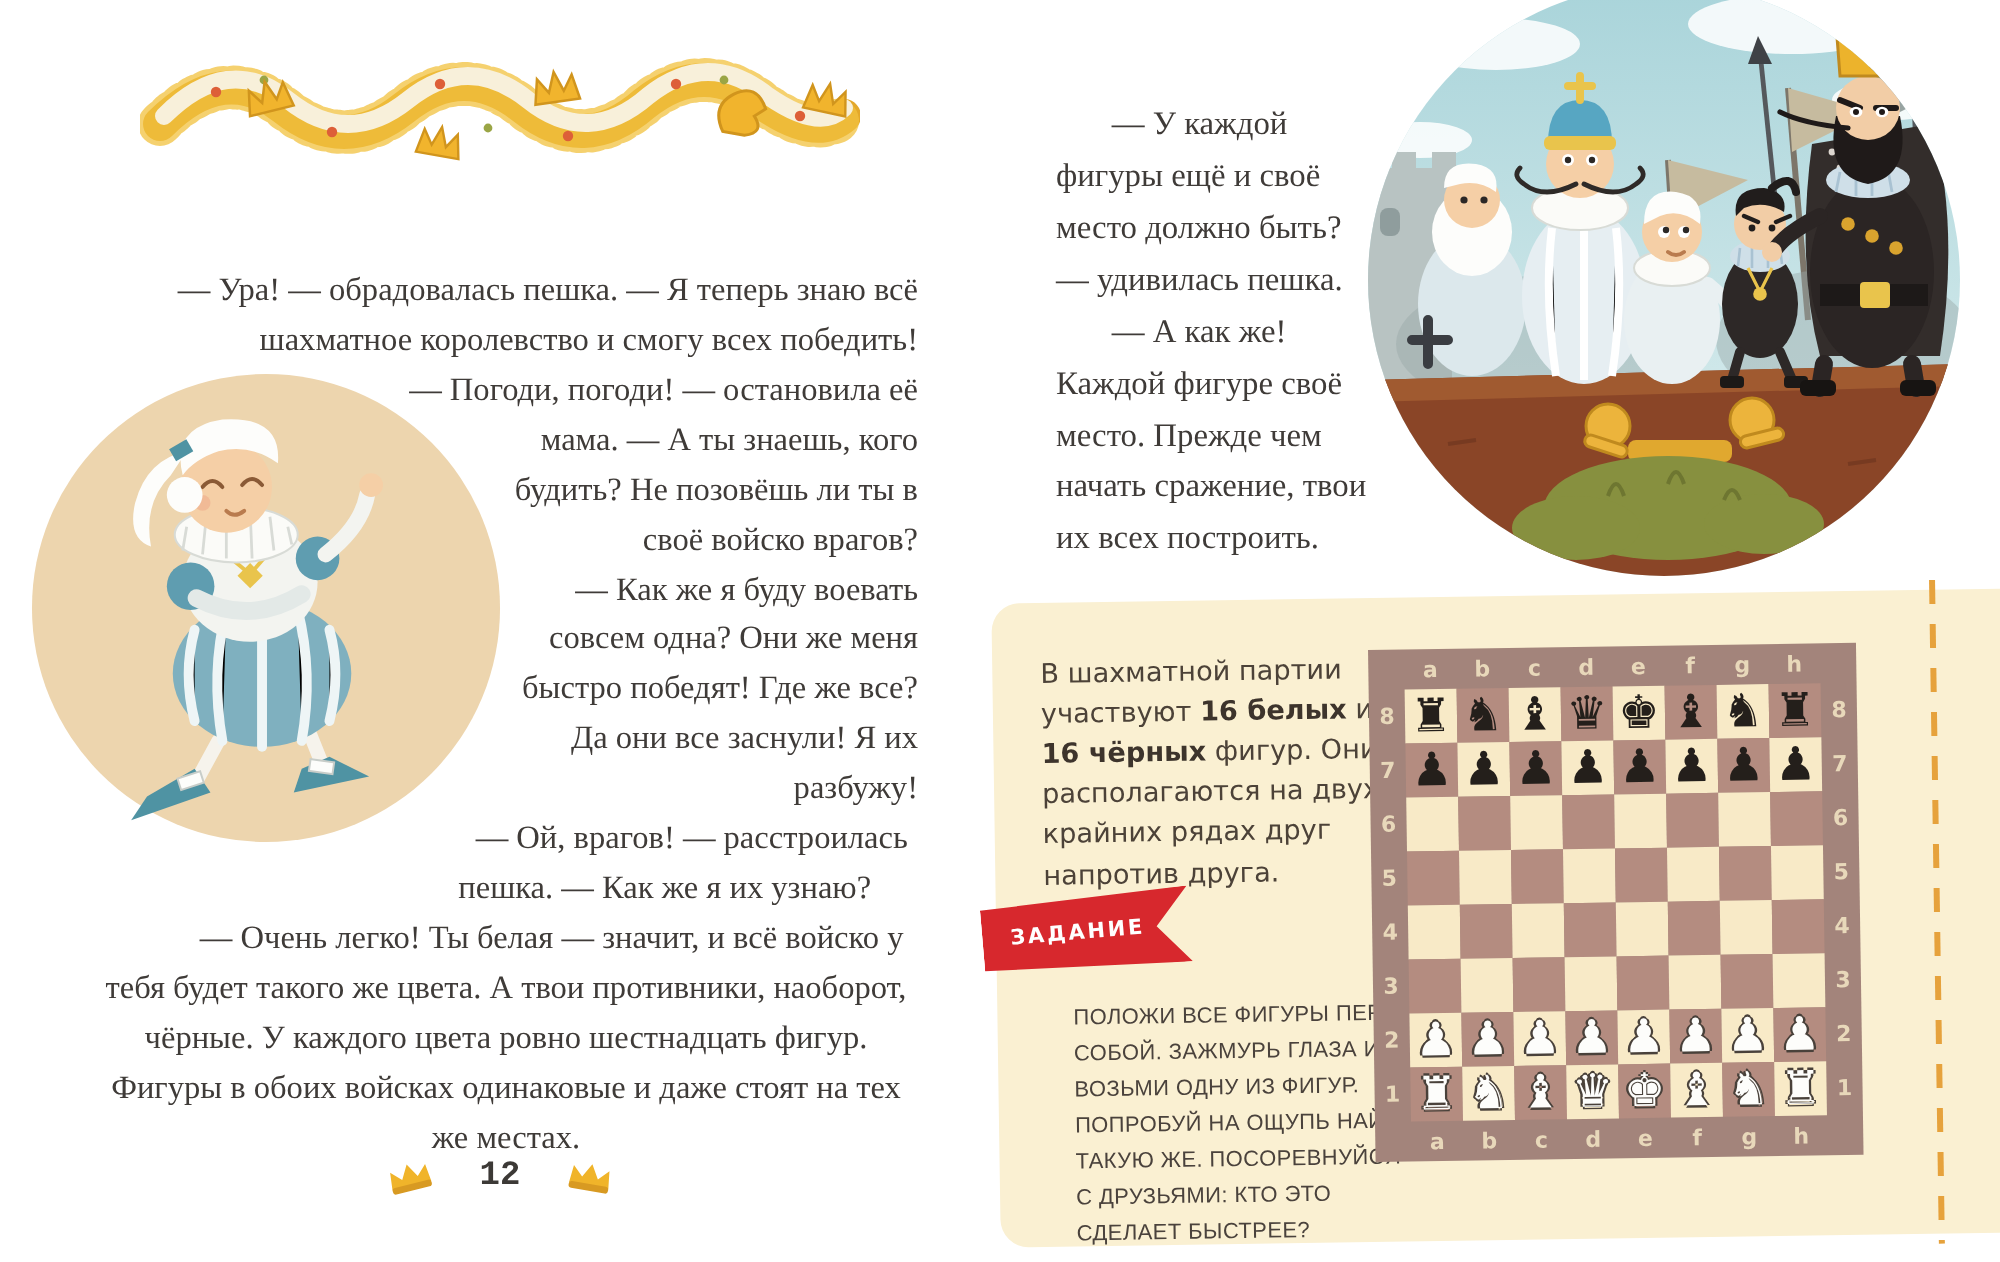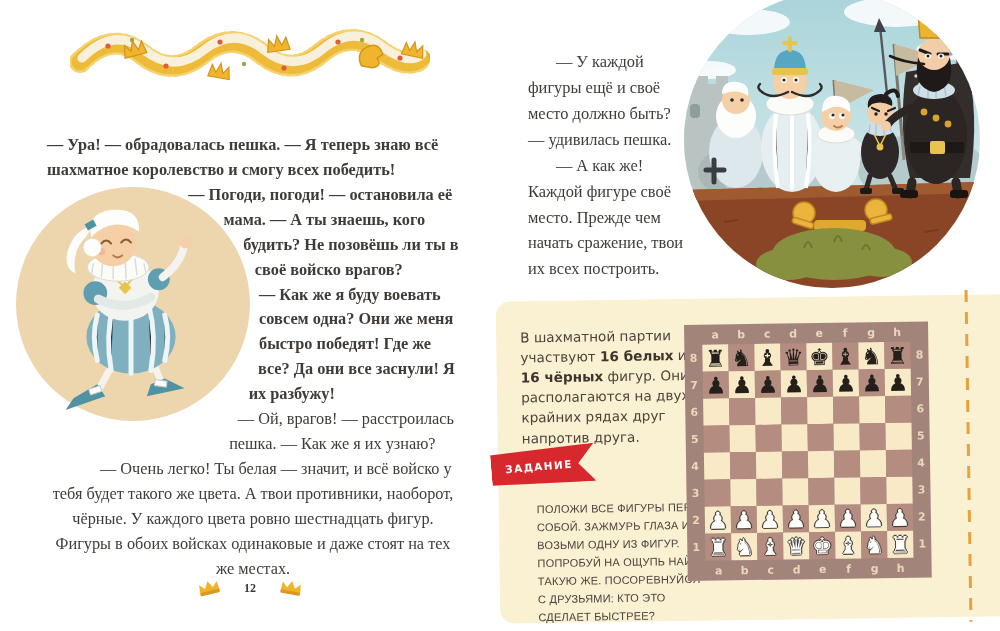--- a/index.html
+++ b/index.html
@@ -6,29 +6,29 @@
   #canvas{position:relative;width:1000px;height:631px;background:#fff;overflow:hidden;
           font-family:"Liberation Serif",serif;color:#3f3b38;}
 
   
   .garland{position:absolute;left:70px;top:18px;width:360px;height:80px;}
   .page-title{position:absolute;left:0;top:90px;width:500px;text-align:center;
               font-family:"DejaVu Sans",sans-serif;font-weight:bold;font-size:25px;
               letter-spacing:.2px;color:var(--title_red,#d7282d);}
   .lp-text{position:absolute;left:47px;top:133px;width:412px;font-size:16.3px;line-height:1.53;}
   .lp-text p{margin:0;}
-  .pc{text-align:left;font-weight:bold;}
+  .pc{text-align:right;}
   .pl{text-align:center;}
   .pi{text-indent:2.8em;}
   .lp-spacer{float:left;width:212px;height:330px;
              shape-outside:circle(130px at 85px 192px);}
   .lp-ill{position:absolute;left:14px;top:186px;width:238px;height:238px;}
   .lp-footer{position:absolute;left:0;top:579px;width:500px;display:flex;
              justify-content:center;align-items:center;gap:22px;}
-  .page-number{font-family:Liberation Serif, serif;font-weight:bold;font-size:12px;color:#3c3936;}
+  .page-number{font-family:Liberation Mono, monospace;font-weight:bold;font-size:17px;color:#3c3936;}
 
   
   .rp-text{position:absolute;left:528px;top:37px;width:206px;font-size:16.4px;line-height:1.58;margin-top:12px;}
   .rp-text p{margin:0;text-indent:1.7em;}
   .rp-spacer{float:right;width:84px;height:252px;
              shape-outside:circle(154px at 182px 104px);}
   .rp-ill{position:absolute;left:684px;top:-8px;width:296px;height:296px;}
 
   .card{position:absolute;left:498px;top:298px;width:512px;height:322px;
         background:var(--card_bg,#faf0d2);border-radius:14px 0 0 14px;

